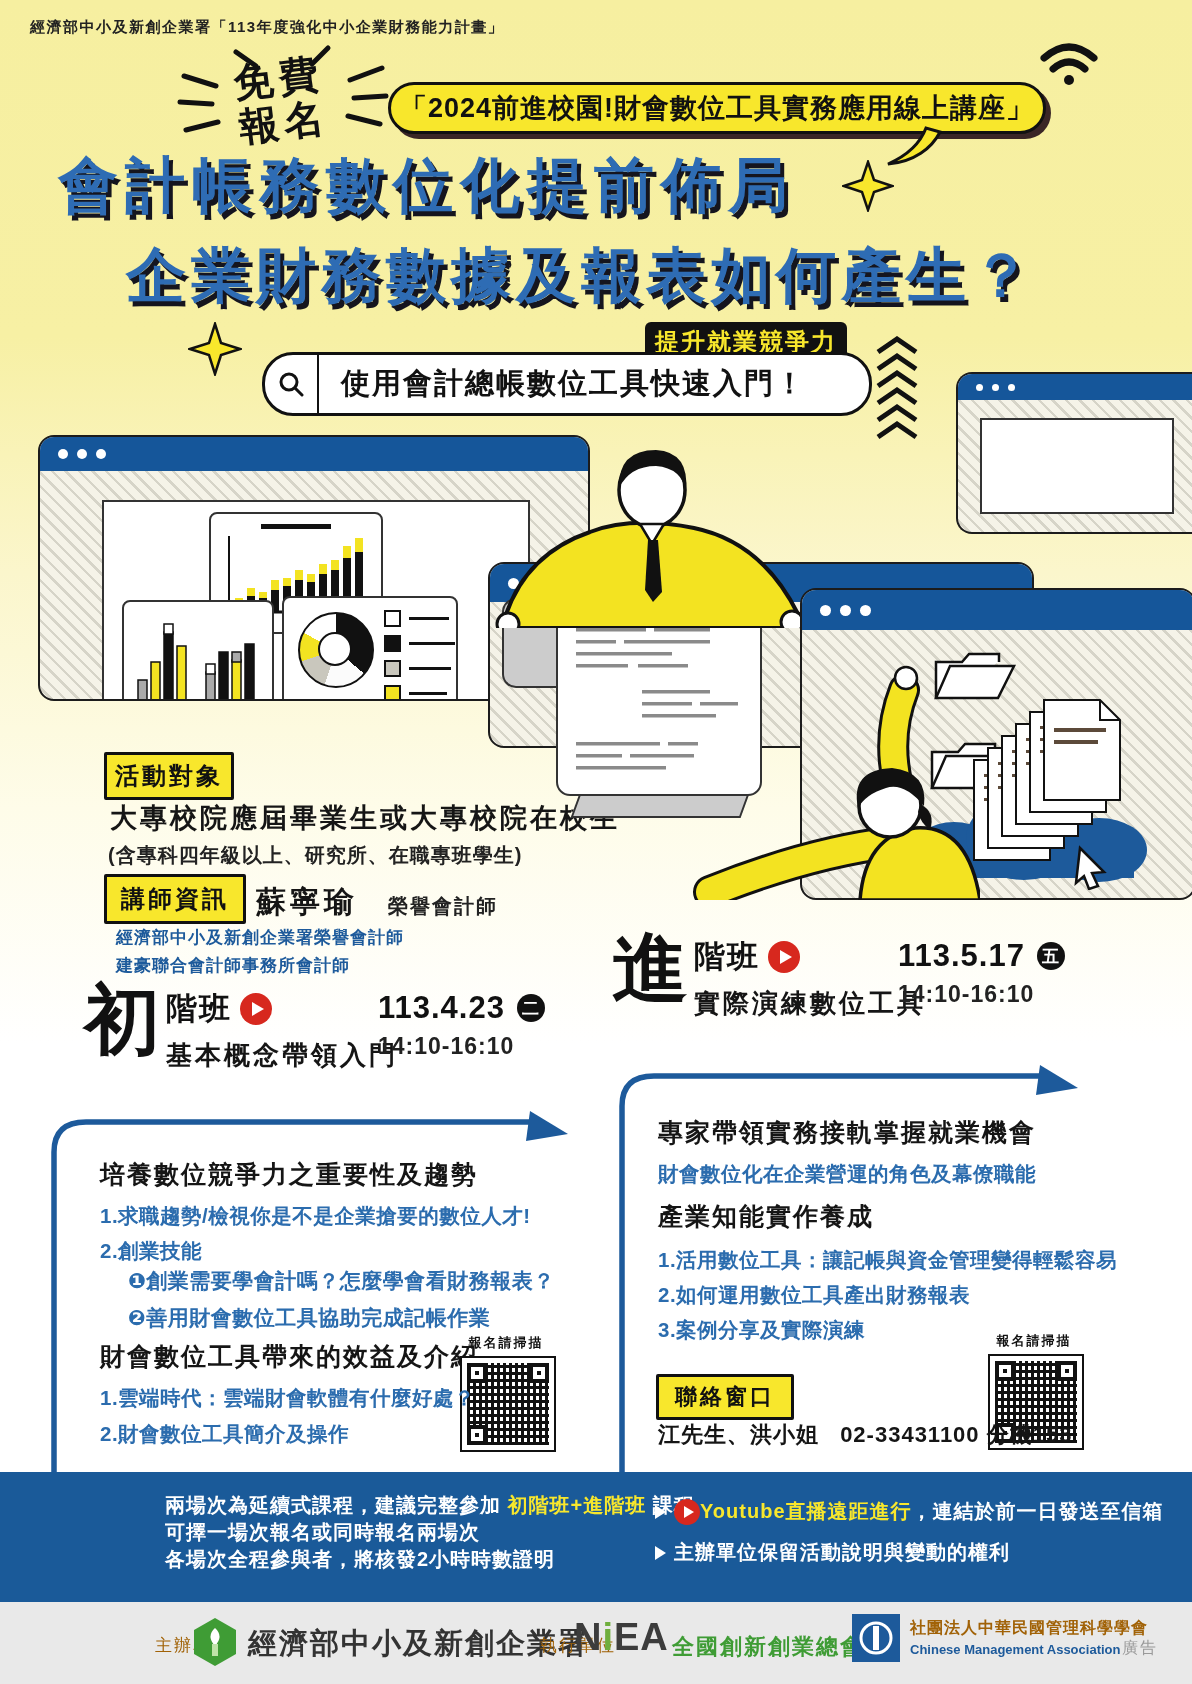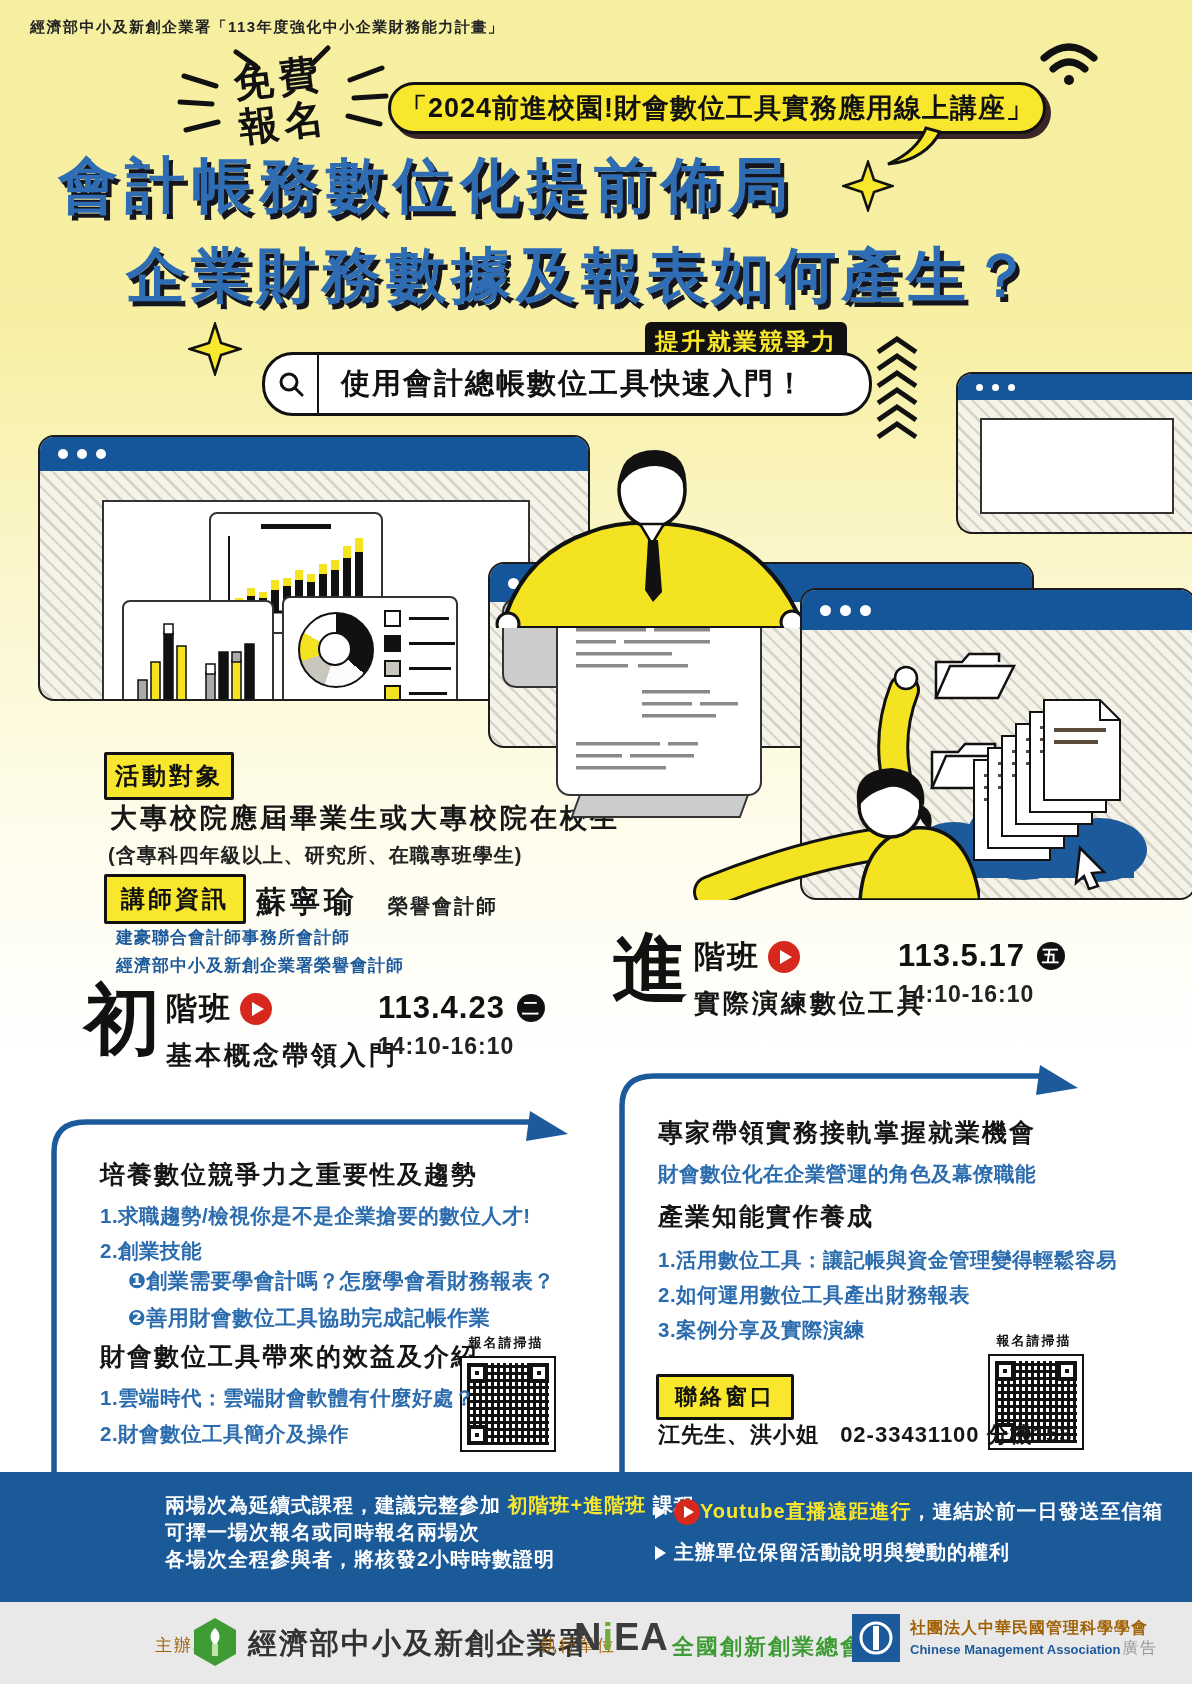--- a/index.html
+++ b/index.html
@@ -392,22 +392,22 @@
   </div>
   <div class="abs aud1">大專校院應屆畢業生或大專校院在校生</div>
   <div class="abs aud2">(含專科四年級以上、研究所、在職專班學生)</div>
 
   <div class="abs badge-y" style="left:104px;top:874px;width:136px;height:44px;font-size:24px;">
     <span>講師資訊</span>
   </div>
   <div class="abs lect-name">蘇寧瑜</div>
   <div class="abs lect-title">榮譽會計師</div>
   <div class="abs cred">
+    <div>經濟部中小及新創企業署榮譽會計師</div>
     <div>建豪聯合會計師事務所會計師</div>
-    <div>經濟部中小及新創企業署榮譽會計師</div>
   </div>
 
   <div class="abs" style="left:84px;top:982px;display:flex;">
     <span class="level-char">初</span>
     <div style="margin-left:6px;margin-top:6px;">
       <div class="level-suffix">
         <span>階班</span>
         <span class="yt"></span>
       </div>
       <div class="level-sub">基本概念帶領入門</div>

